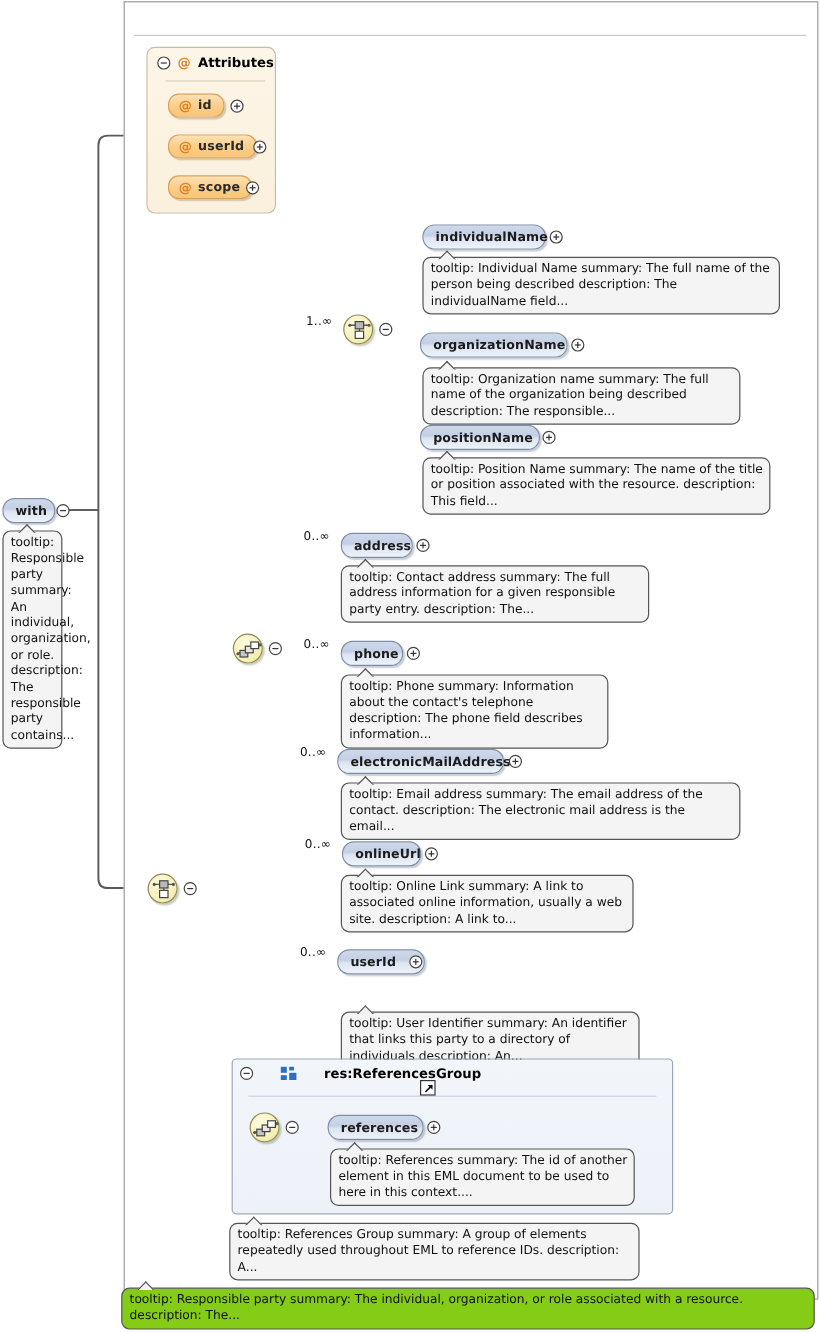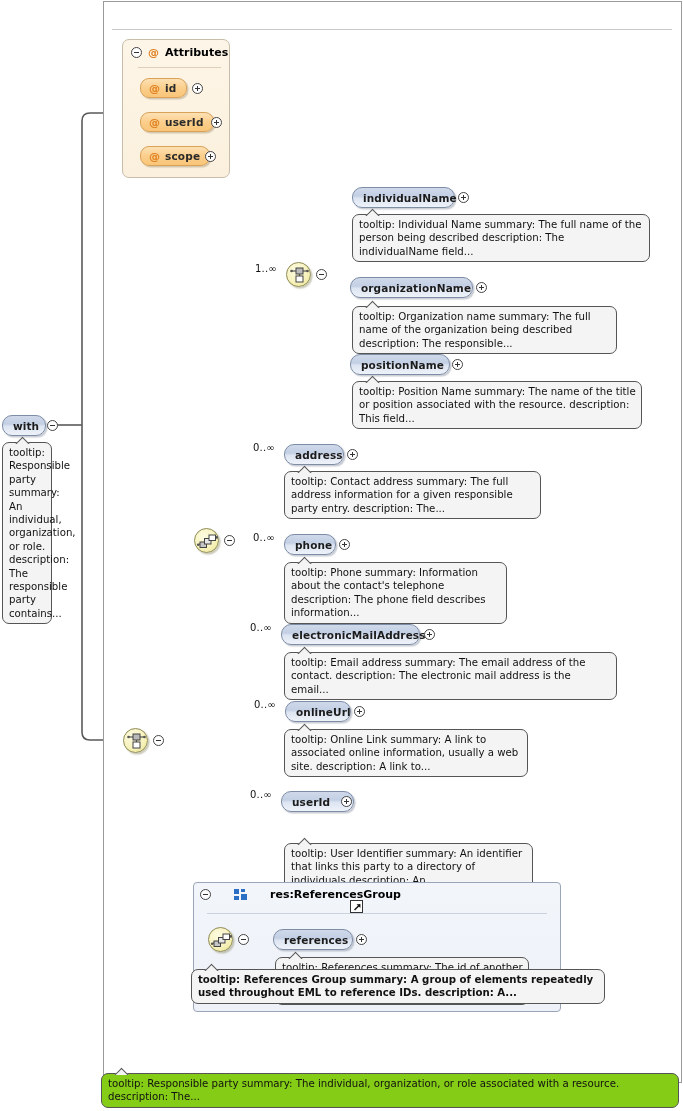--- a/index.html
+++ b/index.html
@@ -326,21 +326,21 @@
   <span class="circ" style="position:absolute;left:238px;top:934px;"></span>
 
   <div class="el" style="left:273px;top:929px;width:80px;">
     <span class="lbl">references</span>
   </div>
   <span class="circ plus" style="position:absolute;left:356px;top:934px;"></span>
   <div class="tip" style="left:275px;top:957px;width:254px;">
     <span class="beak"></span><span>tooltip: References summary: The id of another element in this EML document to be used to here in this context....</span>
   </div>
 
-  <div class="tip" style="left:191px;top:969px;width:414px;font-weight:bold;">
+  <div class="tip" style="left:191px;top:1019px;width:342px;">
     <span class="beak"></span><span>tooltip: References Group summary: A group of elements repeatedly used throughout EML to reference IDs. description: A...</span>
   </div>
 
   <div class="tip wide" style="left:101px;top:1073px;width:578px;">
     <span class="beak"></span><span>tooltip: Responsible party summary: The individual, organization, or role associated with a resource. description: The...</span>
   </div>
 
 </div>
 
 </body></html>

